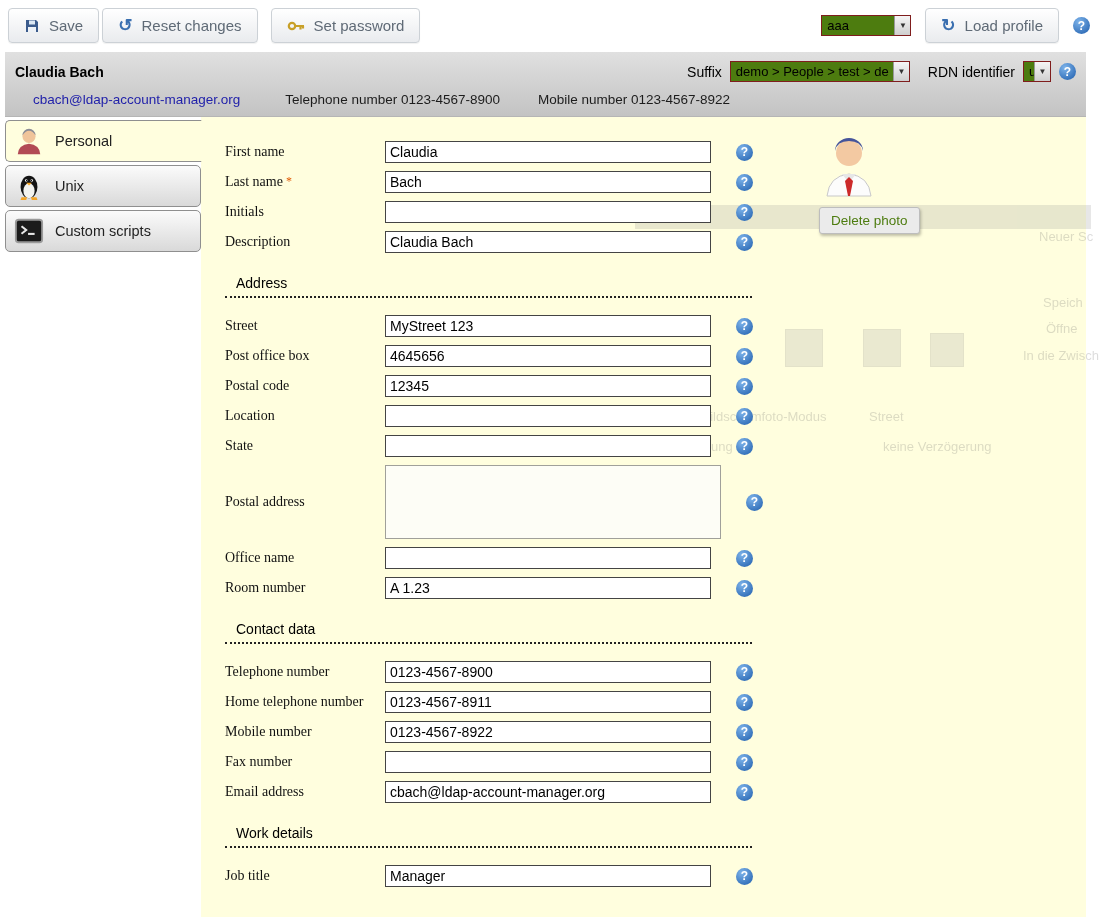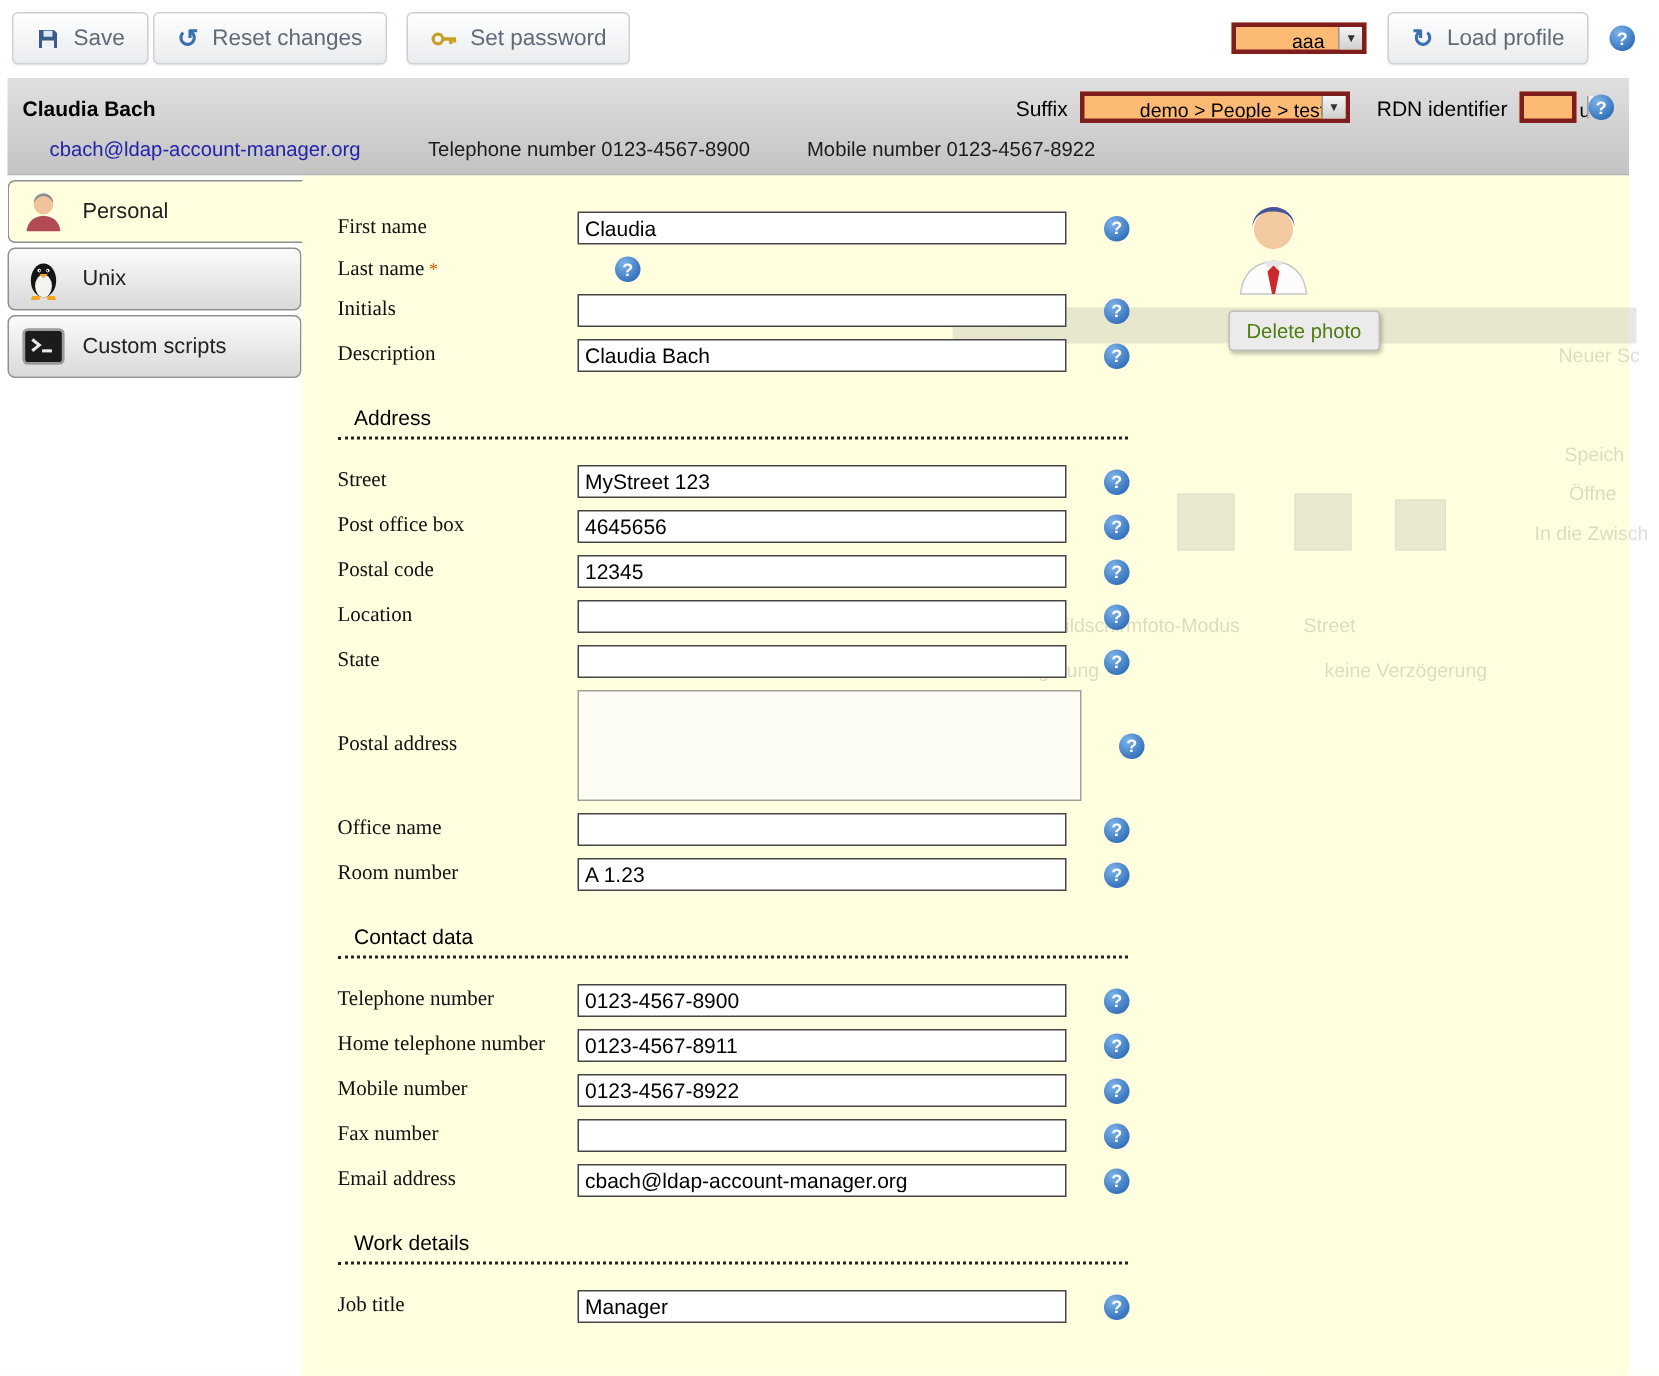--- a/index.html
+++ b/index.html
@@ -16,21 +16,21 @@
     display:inline-flex; align-items:center; gap:9px; padding:7px 15px; height:35px;
     border:1px solid #ccd1d6; border-radius:4px;
     background:linear-gradient(#ffffff,#e9ebee);
     color:#5f6a76; font-size:15px; cursor:pointer; box-shadow:0 1px 1px rgba(0,0,0,.06);
     font-family:"Liberation Sans", sans-serif;
   }
   .toolbar-right { margin-left:auto; display:flex; align-items:center; gap:14px; }
   .arrow-icon { color:#3a6fb0; font-size:17px; line-height:1; font-weight:bold; }
 
   
-  .select { display:inline-flex; align-items:stretch; border:3px solid #7f1d1d; background:#fdba74; height:21px; font-size:13px; cursor:pointer; vertical-align:middle;padding-left:32px; }
+  .select { display:inline-flex; align-items:stretch; border:1px solid #7f1d1d; background:#4d7c0f; height:21px; font-size:13px; cursor:pointer; vertical-align:middle; }
   .select .sval { padding:2px 5px 0 5px; white-space:nowrap; overflow:hidden; }
   .select .arrow { width:16px; background:linear-gradient(#f5f5f5,#cfcfcf); border-left:1px solid #999; display:flex; align-items:center; justify-content:center; font-size:8px; color:#333; }
 
   .help {
     width:17px; height:17px; border-radius:50%; flex:none;
     background:radial-gradient(circle at 35% 28%, #7db3ea, #1d5cab);
     color:#fff; font-weight:bold; font-size:12px;
     display:inline-flex; align-items:center; justify-content:center; cursor:pointer;
   }
 
@@ -233,20 +233,21 @@
       </div>
 
       <div id="top-fields">
           <div class="frow">
             <label>First name</label>
             <input type="text" value="Claudia" style="">
             <span class="help">?</span>
           </div>
           <div class="frow">
             <label>Last name<span class="req">*</span></label>
+            <input type="text" value="Bach" style="">
             <span class="help">?</span>
           </div>
           <div class="frow">
             <label>Initials</label>
             <input type="text" style="">
             <span class="help">?</span>
           </div>
           <div class="frow">
             <label>Description</label>
             <input type="text" value="Claudia Bach" style="">

